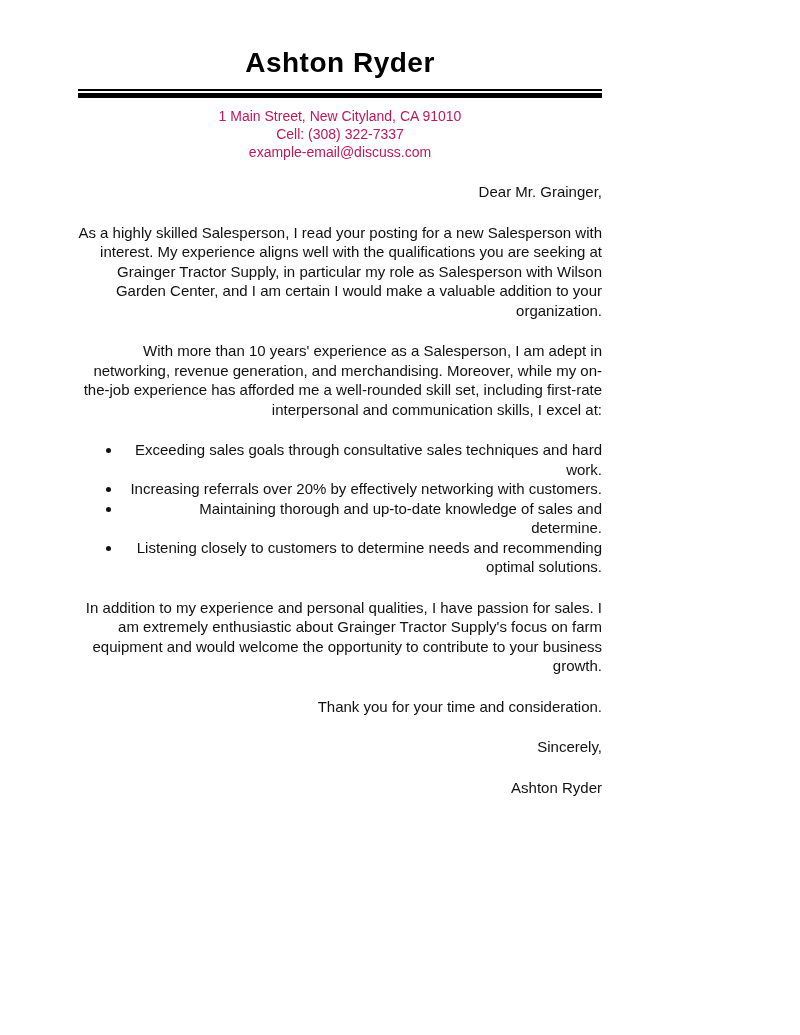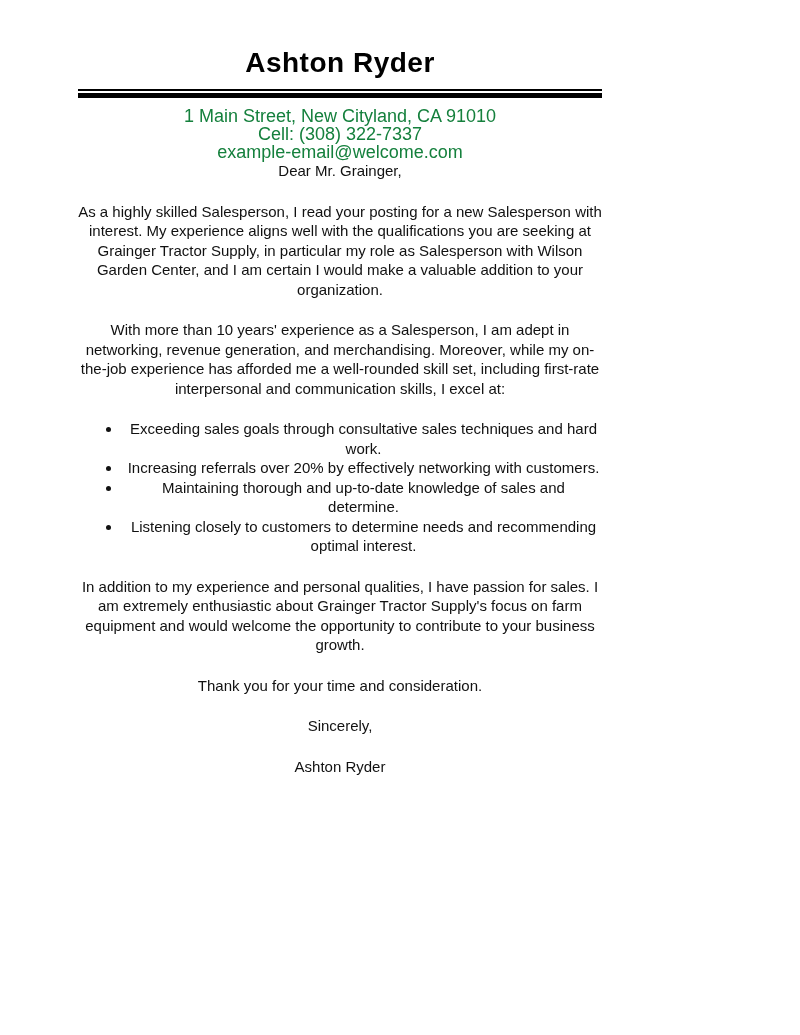--- a/index.html
+++ b/index.html
@@ -28,29 +28,29 @@
     margin-bottom: 9px;
   }
   .divider {
     border-top: 2px solid #000000;
     border-bottom: 5px solid #000000;
     height: 9px; 
     width: 100%;
   }
   .contact {
     margin-top: 9px;
-    font-size: 18px;
+    font-size: 14px;
     line-height: 18px;
-    color: #15803d;
+    color: #be185d;
   }
   .letter-body {
-    margin-top: 0;
+    margin-top: 21px;
     font-size: 15px;
     line-height: 19.5px;
-    text-align: center;
+    text-align: right;
   }
   .letter-body p { margin: 0 0 21px 0; }
   .salutation { margin-bottom: 21px; }
   ul.skills {
     margin: 0 0 21px 0;
     padding-left: 44px;
     list-style: disc outside;
   }
   ul.skills li {
     padding-left: 3px;
@@ -65,37 +65,37 @@
 <div class="page">
 
   <div class="header">
     <div class="name-title">Ashton Ryder</div>
 
     <div class="divider"></div>
 
     <div class="contact">
       <div>1 Main Street, New Cityland, CA 91010</div>
       <div>Cell: (308) 322-7337</div>
-      <div>example-email@welcome.com</div>
+      <div>example-email@discuss.com</div>
     </div>
   </div>
 
   <div class="letter-body">
 
     <p class="salutation">Dear Mr. Grainger,</p>
 
     <p>As a highly skilled Salesperson, I read your posting for a new Salesperson with interest. My experience aligns well with the qualifications you are seeking at Grainger Tractor Supply, in particular my role as Salesperson with Wilson Garden Center, and I am certain I would make a valuable addition to your organization.</p>
 
     <p>With more than 10 years' experience as a Salesperson, I am adept in networking, revenue generation, and merchandising. Moreover, while my on-the-job experience has afforded me a well-rounded skill set, including first-rate interpersonal and communication skills, I excel at:</p>
 
     <ul class="skills">
       <li>Exceeding sales goals through consultative sales techniques and hard work.</li>
       <li>Increasing referrals over 20% by effectively networking with customers.</li>
       <li>Maintaining thorough and up-to-date knowledge of sales and determine.</li>
-      <li>Listening closely to customers to determine needs and recommending optimal interest.</li>
+      <li>Listening closely to customers to determine needs and recommending optimal solutions.</li>
     </ul>
 
     <p>In addition to my experience and personal qualities, I have passion for sales. I am extremely enthusiastic about Grainger Tractor Supply's focus on farm equipment and would welcome the opportunity to contribute to your business growth.</p>
 
 
     <p>Thank you for your time and consideration.</p>
 
     <p class="closing">Sincerely,</p>
 
     <p class="signature">Ashton Ryder</p>

